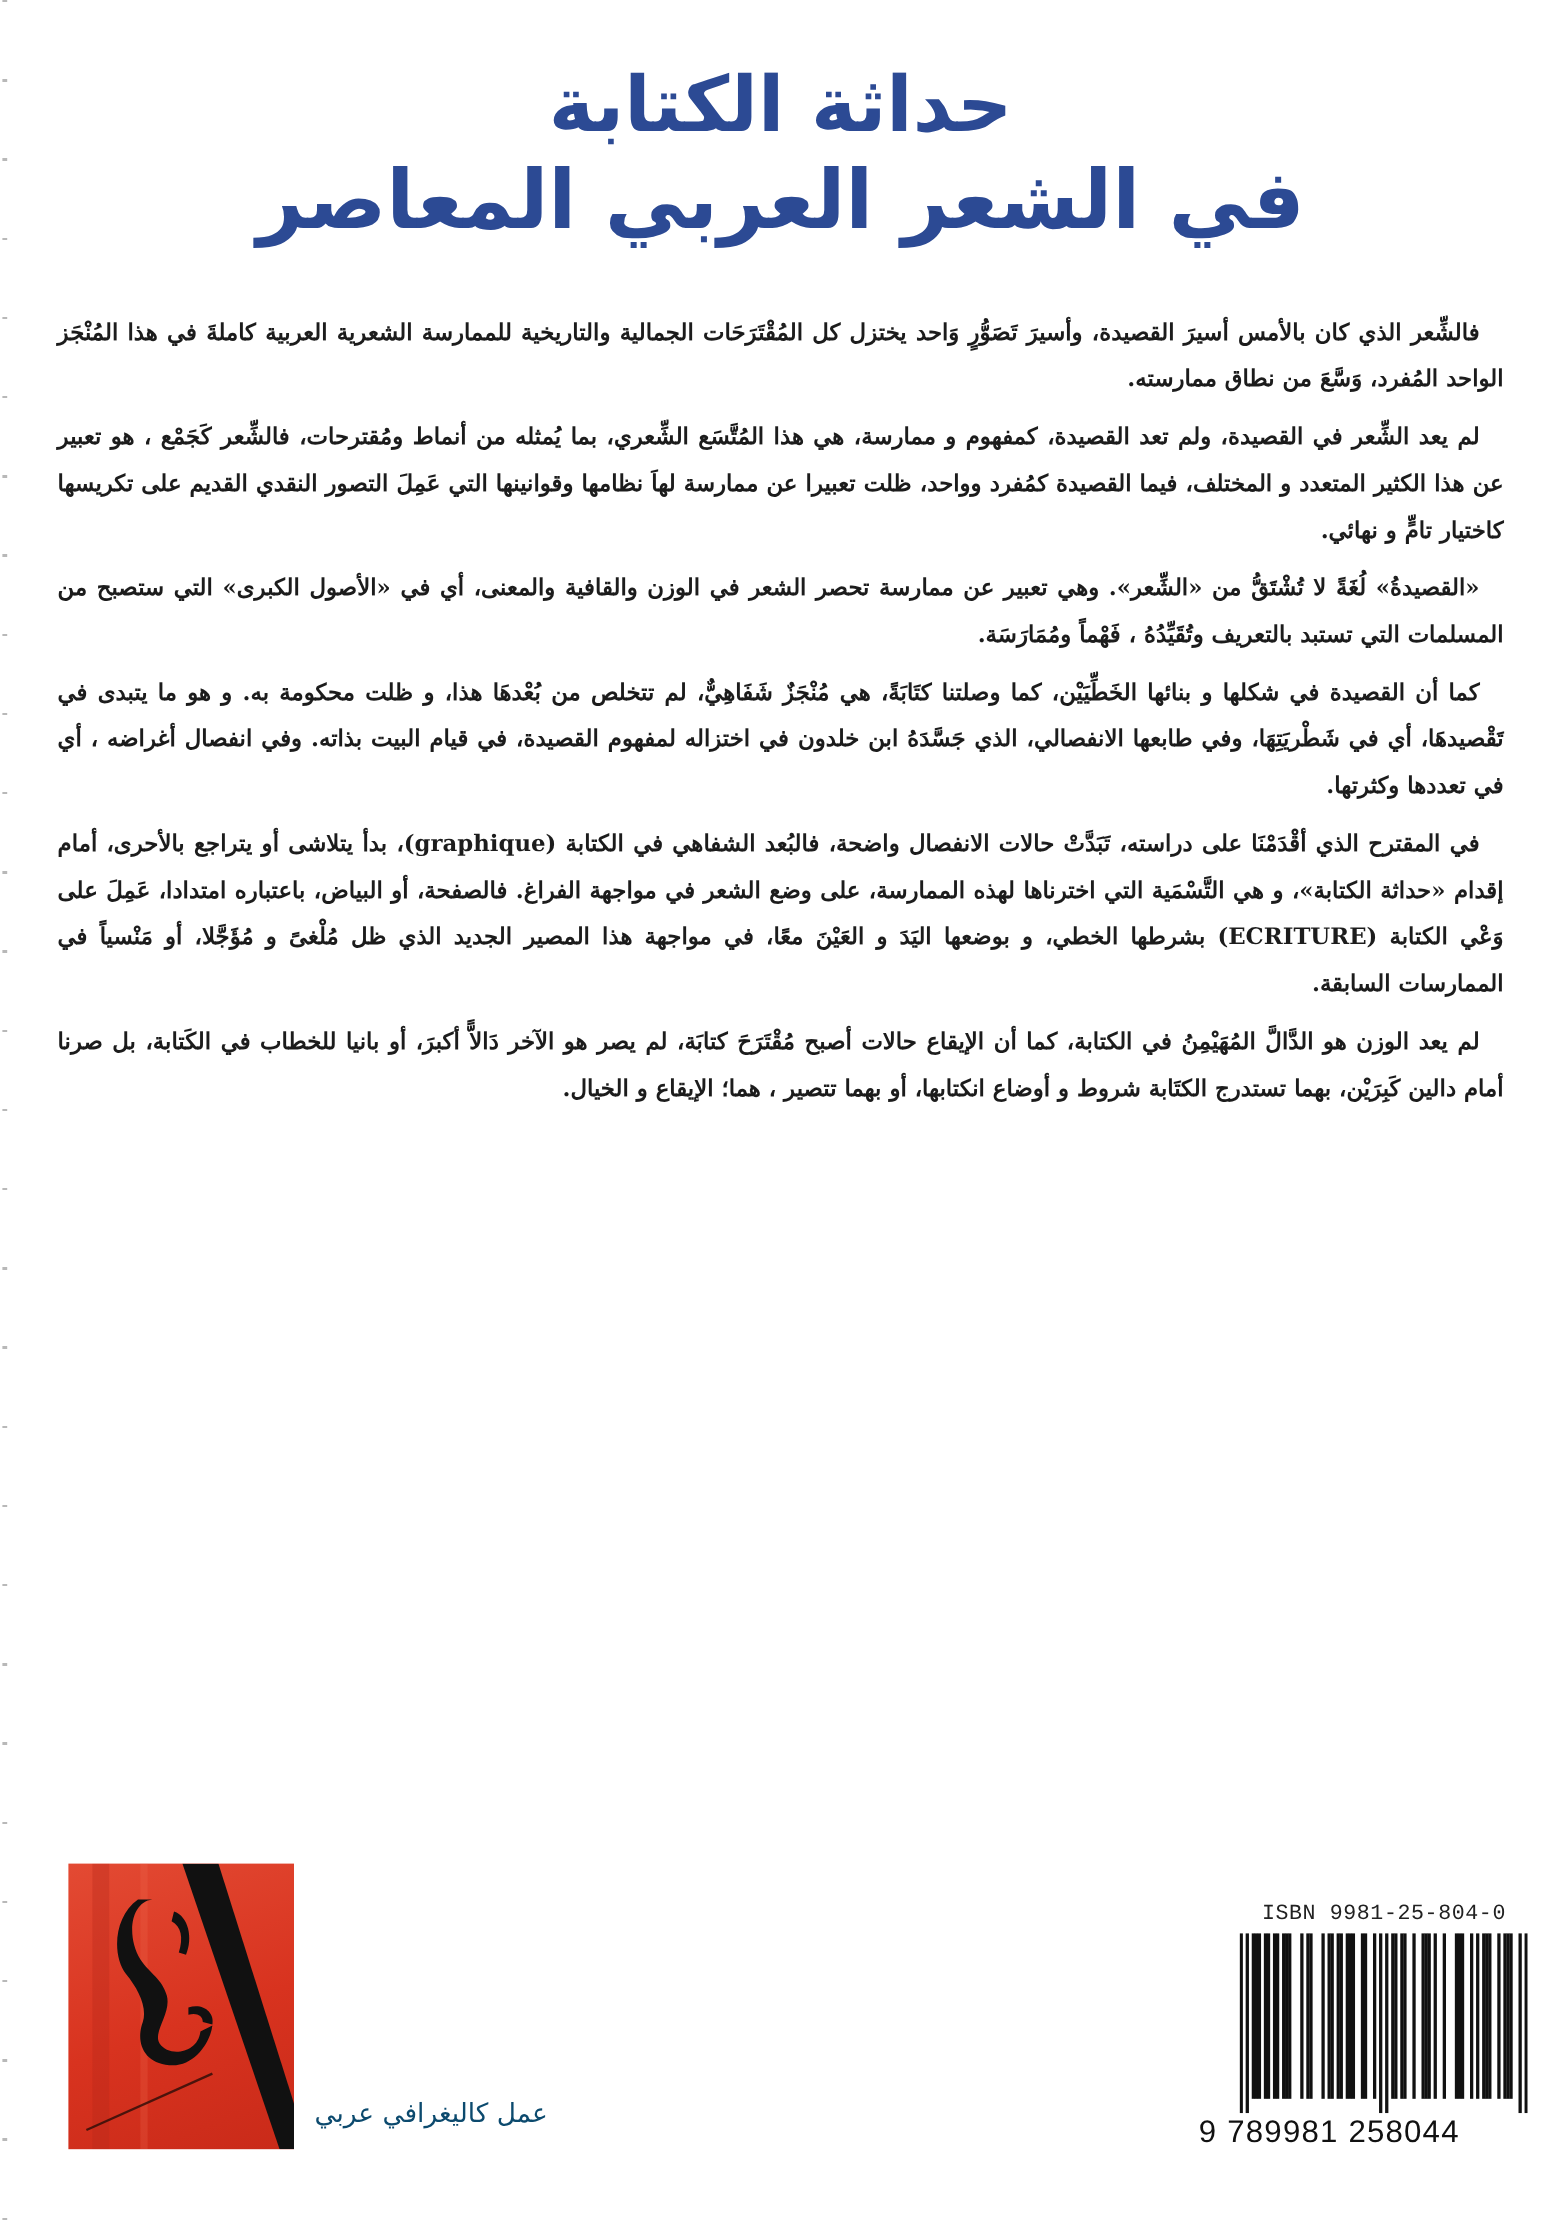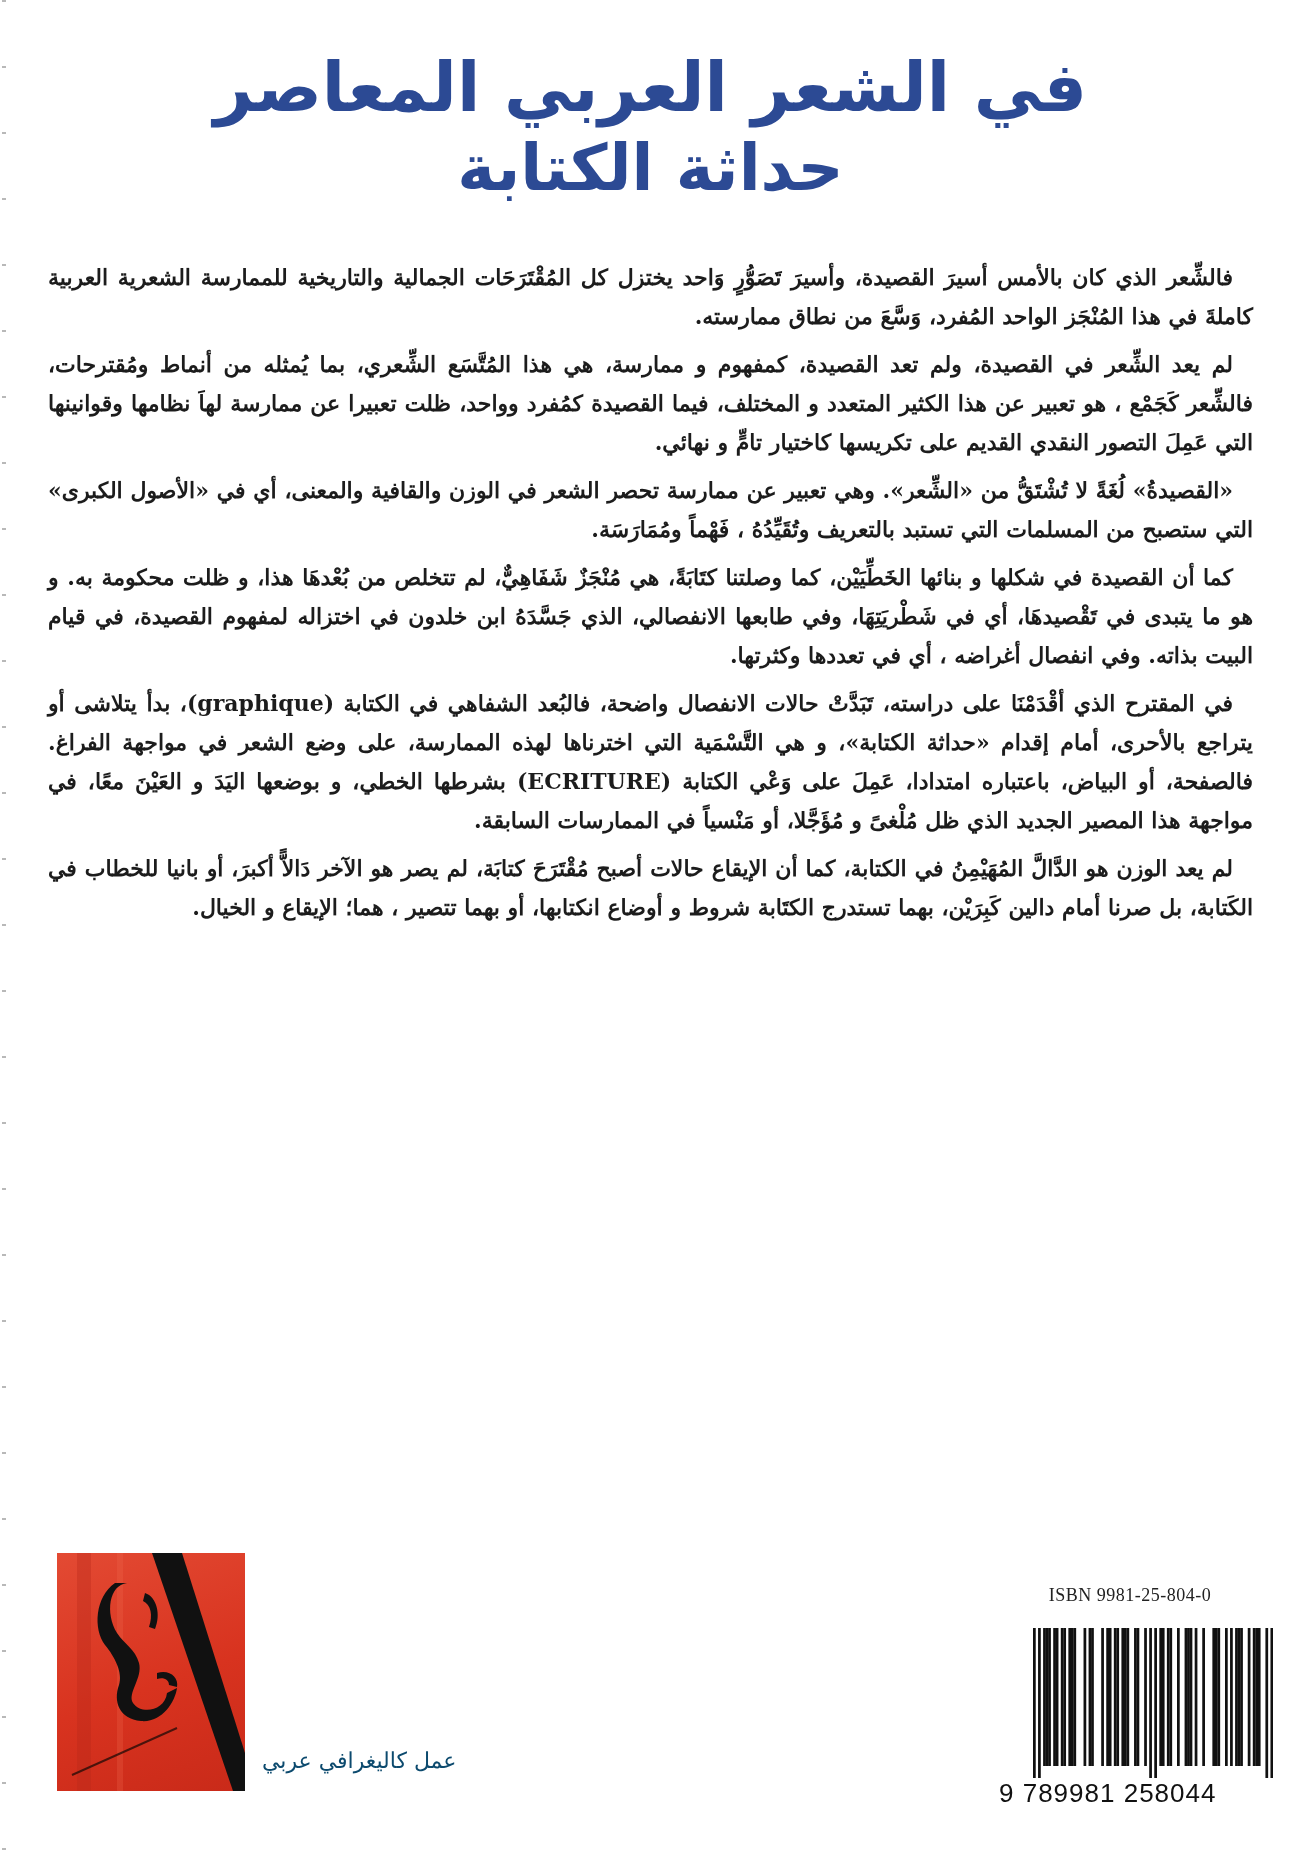--- a/index.html
+++ b/index.html
@@ -44,21 +44,21 @@
       font-size: 68px;
     }
     .body-text {
       position: absolute;
       top: 258px;
       left: 48px;
       width: 1205px;
       direction: rtl;
       text-align: justify;
       text-align-last: right;
-      font-size: 22px;
+      font-size: 19px;
       line-height: 39px;
       font-weight: bold;
       color: #1c1c1c;
     }
     .body-text p {
       margin: 0 0 9px 0;
       text-indent: 20px;
     }
     .artwork {
       position: absolute;
@@ -79,25 +79,25 @@
       font-size: 22px;
       color: #0c4a6e;
     }
     .isbn-block {
       position: absolute;
       left: 1005px;
       top: 1585px;
       width: 250px;
     }
     .isbn-label {
-      font-family: Liberation Serif, serif;
+      font-family: Liberation Mono, monospace;
       font-size: 18px;
       color: #222;
-      text-align: center;
-      margin-bottom: 22px;
+      text-align: right;
+      margin-bottom: 6px;
       letter-spacing: 0.5px;
     }
     .barcode {
       position: relative;
       height: 162px;
       width: 240px;
       margin-left: 4px;
       padding-left: 24px;
     }
     .barcode svg { display: block; }
@@ -111,22 +111,22 @@
       letter-spacing: 1px;
       white-space: pre;
     }
   </style>
 </head>
 <body>
 
 <div class="left-margin-dots"></div>
 
 <header class="title-block">
+  <div class="title-line">حداثة الكتابة</div>
   <div class="title-line second">في الشعر العربي المعاصر</div>
-  <div class="title-line">حداثة الكتابة</div>
 </header>
 
 <main class="body-text">
   <p>فالشِّعر الذي كان بالأمس أسيرَ القصيدة، وأسيرَ تَصَوُّرٍ وَاحد يختزل كل المُقْتَرَحَات الجمالية والتاريخية للممارسة الشعرية العربية كاملةَ في هذا المُنْجَز الواحد المُفرد، وَسَّعَ من نطاق ممارسته.</p>
   <p>لم يعد الشِّعر في القصيدة، ولم تعد القصيدة، كمفهوم و ممارسة، هي هذا المُتَّسَع الشِّعري، بما يُمثله من أنماط ومُقترحات، فالشِّعر كَجَمْع ، هو تعبير عن هذا الكثير المتعدد و المختلف، فيما القصيدة كمُفرد وواحد، ظلت تعبيرا عن ممارسة لهاَ نظامها وقوانينها التي عَمِلَ التصور النقدي القديم على تكريسها كاختيار تامٍّ و نهائي.</p>
   <p>«القصيدةُ» لُغَةً لا تُشْتَقُّ من «الشِّعر». وهي تعبير عن ممارسة تحصر الشعر في الوزن والقافية والمعنى، أي في «الأصول الكبرى» التي ستصبح من المسلمات التي تستبد بالتعريف وتُقَيِّدُهُ ، فَهْماً ومُمَارَسَة.</p>
   <p>كما أن القصيدة في شكلها و بنائها الخَطِّيَيْن، كما وصلتنا كتَابَةً، هي مُنْجَزٌ شَفَاهِيٌّ، لم تتخلص من بُعْدهَا هذا، و ظلت محكومة به. و هو ما يتبدى في تَقْصيدهَا، أي في شَطْريَتِهَا، وفي طابعها الانفصالي، الذي جَسَّدَهُ ابن خلدون في اختزاله لمفهوم القصيدة، في قيام البيت بذاته. وفي انفصال أغراضه ، أي في تعددها وكثرتها.</p>
   <p>في المقترح الذي أقْدَمْنَا على دراسته، تَبَدَّتْ حالات الانفصال واضحة، فالبُعد الشفاهي في الكتابة (graphique)، بدأ يتلاشى أو يتراجع بالأحرى، أمام إقدام «حداثة الكتابة»، و هي التَّسْمَية التي اخترناها لهذه الممارسة، على وضع الشعر في مواجهة الفراغ. فالصفحة، أو البياض، باعتباره امتدادا، عَمِلَ على وَعْي الكتابة (ECRITURE) بشرطها الخطي، و بوضعها اليَدَ و العَيْنَ معًا، في مواجهة هذا المصير الجديد الذي ظل مُلْغىً و مُؤَجَّلا، أو مَنْسياً في الممارسات السابقة.</p>
   <p>لم يعد الوزن هو الدَّالَّ المُهَيْمِنُ في الكتابة، كما أن الإيقاع حالات أصبح مُقْتَرَحَ كتابَة، لم يصر هو الآخر دَالاًّ أكبرَ، أو بانيا للخطاب في الكَتابة، بل صرنا أمام دالين كَبِرَيْن، بهما تستدرج الكتَابة شروط و أوضاع انكتابها، أو بهما تتصير ، هما؛ الإيقاع و الخيال.</p>
 </main>

